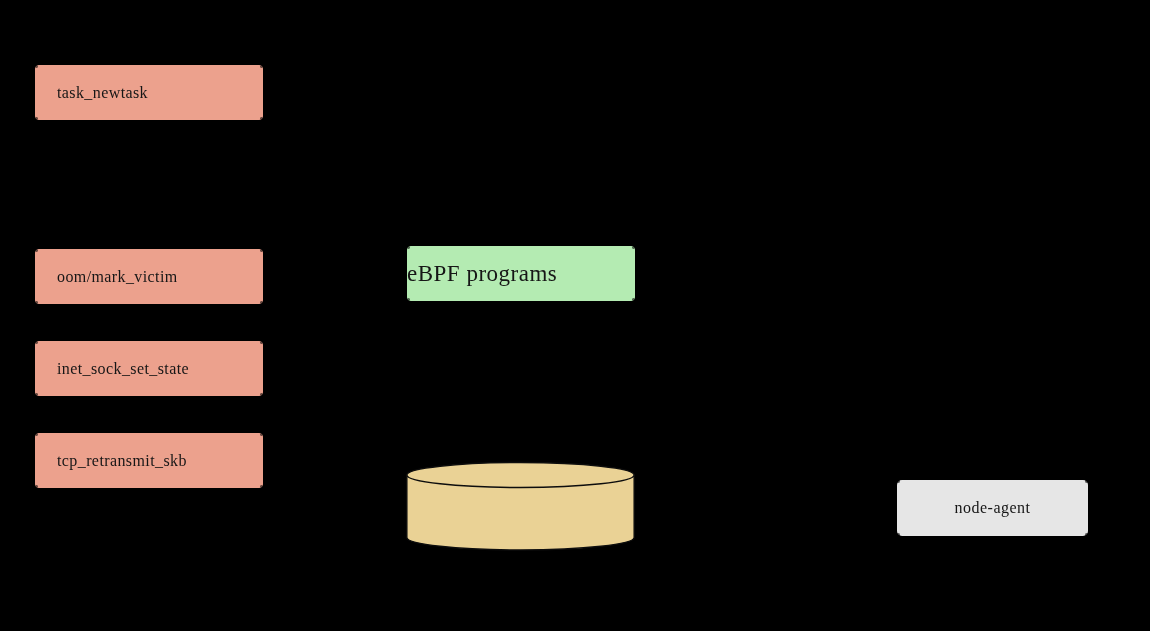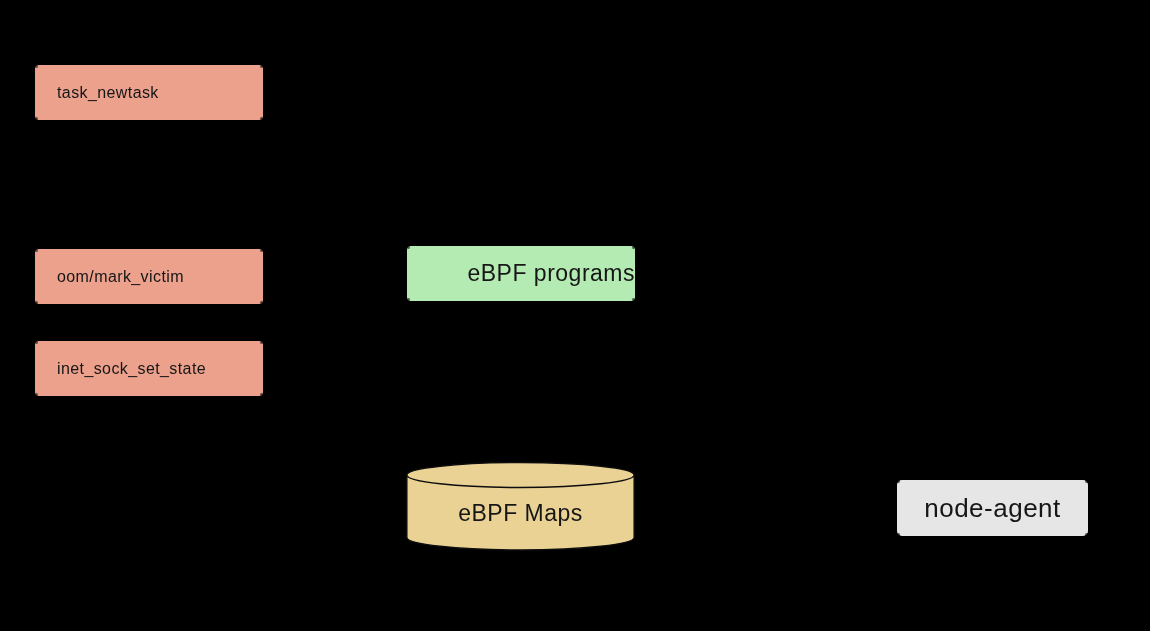--- a/index.html
+++ b/index.html
@@ -6,21 +6,21 @@
     margin: 0;
     padding: 0;
     background: #000;
   }
   .stage {
     position: relative;
     width: 1150px;
     height: 604px;
     overflow: hidden;
     background: var(--background, #000);
-    font-family: Liberation Sans, sans-serif;
+    font-family: Liberation Serif, serif;
   }
   .node {
     position: absolute;
     box-sizing: border-box;
     display: flex;
     align-items: center;
     color: var(--text, #161616);
     font-weight: 500;
   }
   
@@ -41,33 +41,33 @@
     font-size: 16px;
     letter-spacing: 0.4px;
   }
   .programs {
     left: 407px;
     top: 246px;
     width: 228px;
     height: 55px;
     border-radius: 4px;
     background-color: var(--programs-fill, #B4EBB2);
-    justify-content: flex-end;
+    justify-content: flex-start;
     font-size: 23px;
     letter-spacing: 0.5px;
   }
   .agent {
     left: 897px;
     top: 480px;
     width: 191px;
     height: 56px;
     border-radius: 5px;
     background-color: var(--agent-fill, #E6E6E6);
     justify-content: center;
-    font-size: 26px;
+    font-size: 16px;
     letter-spacing: 0.5px;
   }
   .maps {
     position: absolute;
     left: 405px;
     top: 461px;
     width: 231px;
     height: 91px;
   }
   .maps svg {
@@ -98,30 +98,32 @@
 
   <div class="node hook corner-dots" style="top:65px">
     <span>task_newtask</span>
   </div>
   <div class="node hook corner-dots" style="top:249px">
     <span>oom/mark_victim</span>
   </div>
   <div class="node hook corner-dots" style="top:341px">
     <span>inet_sock_set_state</span>
   </div>
+  <div class="node hook corner-dots" style="top:433px">
+    <span>tcp_retransmit_skb</span>
+  </div>
 
   <div class="node programs corner-dots">
     <span>eBPF programs</span>
   </div>
 
   <div class="maps">
     <svg viewBox="0 0 231 91" aria-hidden="true">
       <path class="cyl-body" d="M 1.8 14 L 1.8 76.5 A 113.7 12.5 0 0 0 229.2 76.5 L 229.2 14"></path>
       <ellipse class="cyl-body" cx="115.5" cy="14" rx="113.7" ry="12.5"></ellipse>
     </svg>
-    <div class="cyl-label">eBPF Maps</div>
   </div>
 
   <div class="node agent corner-dots">
     <span>node-agent</span>
   </div>
 
 </div>
 
 </body></html>

